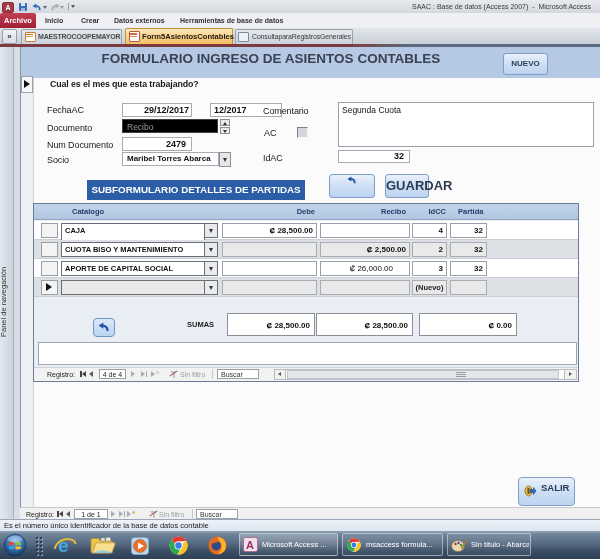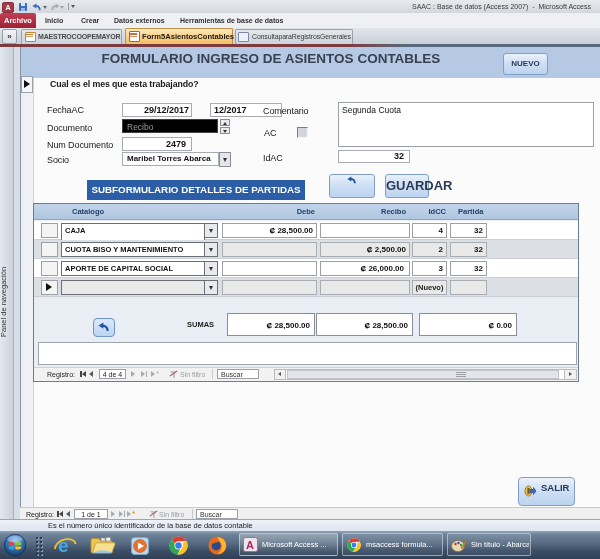--- a/index.html
+++ b/index.html
@@ -155,21 +155,21 @@
 <div class="abs" style="left:320px;top:242px;width:90px;height:15px;background:#e9e9e9;border:1px solid #a8adb3;box-sizing:border-box;font-size:8px;font-weight:700;color:#111;line-height:14px;text-align:right;padding-right:3px;">₡ 2,500.00</div>
 <div class="abs" style="left:412px;top:242px;width:35px;height:15px;background:#e9e9e9;border:1px solid #a8adb3;box-sizing:border-box;font-size:8px;font-weight:700;color:#111;line-height:14px;text-align:right;padding-right:3px;">2</div>
 <div class="abs" style="left:450px;top:242px;width:37px;height:15px;background:#e9e9e9;border:1px solid #a8adb3;box-sizing:border-box;font-size:8px;font-weight:700;color:#111;line-height:14px;text-align:right;padding-right:3px;">32</div>
 <div class="abs" style="left:34px;top:259px;width:544px;height:19px;background:#ffffff;border-bottom:1px solid #ccd0d6;box-sizing:border-box;"></div>
 <div class="abs" style="left:41px;top:261px;width:17px;height:15px;background:#f4f4f4;border:1px solid #9aa0a6;box-sizing:border-box;"></div>
 <div class="abs" style="left:61px;top:261px;width:144px;height:15px;background:#ffffff;border:1px solid #6a6f76;box-sizing:border-box;font-size:7.5px;font-weight:700;color:#111;line-height:13px;padding-left:3px;white-space:nowrap;overflow:hidden;">APORTE DE CAPITAL SOCIAL</div>
 <div class="abs" style="left:204px;top:261px;width:14px;height:15px;background:#e8eaee;border:1px solid #6a6f76;box-sizing:border-box;">
     <div style="margin:5px auto 0;width:0;height:0;border-left:2.5px solid transparent;border-right:2.5px solid transparent;border-top:4px solid #333;"></div>
   </div>
 <div class="abs" style="left:222px;top:261px;width:95px;height:15px;background:#ffffff;border:1px solid #9aa0a6;box-sizing:border-box;font-size:8px;font-weight:700;color:#111;line-height:14px;text-align:right;padding-right:3px;"></div>
-<div class="abs" style="left:320px;top:261px;width:90px;height:15px;background:#ffffff;border:1px solid #9aa0a6;box-sizing:border-box;font-size:8px;font-weight:700;color:#111;line-height:14px;text-align:right;padding-right:5px;">₡ 26,000.00</div>
+<div class="abs" style="left:320px;top:261px;width:90px;height:15px;background:#ffffff;border:1px solid #9aa0a6;box-sizing:border-box;font-size:8px;font-weight:400;color:#111;line-height:14px;text-align:right;padding-right:16px;">₡ 26,000.00</div>
 <div class="abs" style="left:412px;top:261px;width:35px;height:15px;background:#ffffff;border:1px solid #9aa0a6;box-sizing:border-box;font-size:8px;font-weight:700;color:#111;line-height:14px;text-align:right;padding-right:3px;">3</div>
 <div class="abs" style="left:450px;top:261px;width:37px;height:15px;background:#ffffff;border:1px solid #9aa0a6;box-sizing:border-box;font-size:8px;font-weight:700;color:#111;line-height:14px;text-align:right;padding-right:3px;">32</div>
 <div class="abs" style="left:34px;top:278px;width:544px;height:19px;background:#dce0e5;border-bottom:1px solid #ccd0d6;box-sizing:border-box;"></div>
 <div class="abs" style="left:41px;top:280px;width:17px;height:15px;background:#f4f4f4;border:1px solid #9aa0a6;box-sizing:border-box;"></div>
 <div class="abs" style="left:46px;top:283px;width:0;height:0;border-top:4px solid transparent;border-bottom:4px solid transparent;border-left:6px solid #111;"></div>
 <div class="abs" style="left:61px;top:280px;width:144px;height:15px;background:#e9e9e9;border:1px solid #6a6f76;box-sizing:border-box;font-size:7.5px;font-weight:700;color:#111;line-height:13px;padding-left:3px;white-space:nowrap;overflow:hidden;"></div>
 <div class="abs" style="left:204px;top:280px;width:14px;height:15px;background:#e8eaee;border:1px solid #6a6f76;box-sizing:border-box;">
     <div style="margin:5px auto 0;width:0;height:0;border-left:2.5px solid transparent;border-right:2.5px solid transparent;border-top:4px solid #333;"></div>
   </div>
 <div class="abs" style="left:222px;top:280px;width:95px;height:15px;background:#e9e9e9;border:1px solid #a8adb3;box-sizing:border-box;font-size:8px;font-weight:700;color:#111;line-height:14px;text-align:right;padding-right:3px;"></div>
@@ -237,21 +237,21 @@
 <div class="abs" style="left:127px;top:511px;width:0;height:0;border-top:3px solid transparent;border-bottom:3px solid transparent;border-left:4px solid #a6acb4;"></div>
 <div class="abs" style="left:132px;top:509px;font-size:8px;color:#d4a017;line-height:10px;font-weight:700;">*</div>
 <div class="abs" style="left:150px;top:511px;width:7px;height:4px;background:#c0c6cc;clip-path:polygon(0 0,100% 0,60% 100%,40% 100%);"></div>
 <div class="abs" style="left:152.5px;top:514px;width:2px;height:4px;background:#c0c6cc;"></div>
 <div class="abs" style="left:149px;top:513px;width:9px;height:1px;background:#b05050;transform:rotate(-35deg);"></div>
 <div class="abs" style="left:159px;top:509px;font-size:7px;color:#9aa0a6;line-height:11px;">Sin filtro</div>
 <div class="abs" style="left:192px;top:509px;width:1px;height:10px;background:#c6cacf;"></div>
 <div class="abs" style="left:196px;top:509px;width:42px;height:10px;background:#fff;border:1px solid #9aa0a6;box-sizing:border-box;font-size:7px;color:#333;line-height:9px;padding-left:3px;">Buscar</div>
 
 <div class="abs" style="left:0;top:519px;width:600px;height:12px;background:linear-gradient(#eef3fa,#dde5f0);border-top:1px solid #9aa6b6;box-sizing:border-box;"></div>
-<div class="abs" style="left:4px;top:520px;font-size:7.5px;color:#222;line-height:11px;margin-left:44px;">Es el número único identificador de la base de datos contable</div>
+<div class="abs" style="left:4px;top:520px;font-size:7.5px;color:#222;line-height:11px;">Es el número único identificador de la base de datos contable</div>
 
 <div class="abs" style="left:40px;top:537px;width:2px;height:2px;background:#2c3c50;box-shadow:1px 1px 0 #8fa0b4;"></div>
 <div class="abs" style="left:40px;top:541px;width:2px;height:2px;background:#2c3c50;box-shadow:1px 1px 0 #8fa0b4;"></div>
 <div class="abs" style="left:40px;top:545px;width:2px;height:2px;background:#2c3c50;box-shadow:1px 1px 0 #8fa0b4;"></div>
 <div class="abs" style="left:40px;top:549px;width:2px;height:2px;background:#2c3c50;box-shadow:1px 1px 0 #8fa0b4;"></div>
 <div class="abs" style="left:40px;top:553px;width:2px;height:2px;background:#2c3c50;box-shadow:1px 1px 0 #8fa0b4;"></div>
 
 <div class="abs" style="left:0;top:531px;width:600px;height:28px;background:linear-gradient(#93a5b8 0%,#6e8298 12%,#566a82 45%,#3c4f66 70%,#2e4056 100%);"></div>
 <svg class="abs" style="left:3px;top:533px;" width="24" height="24" viewBox="0 0 24 24">
 <defs>

